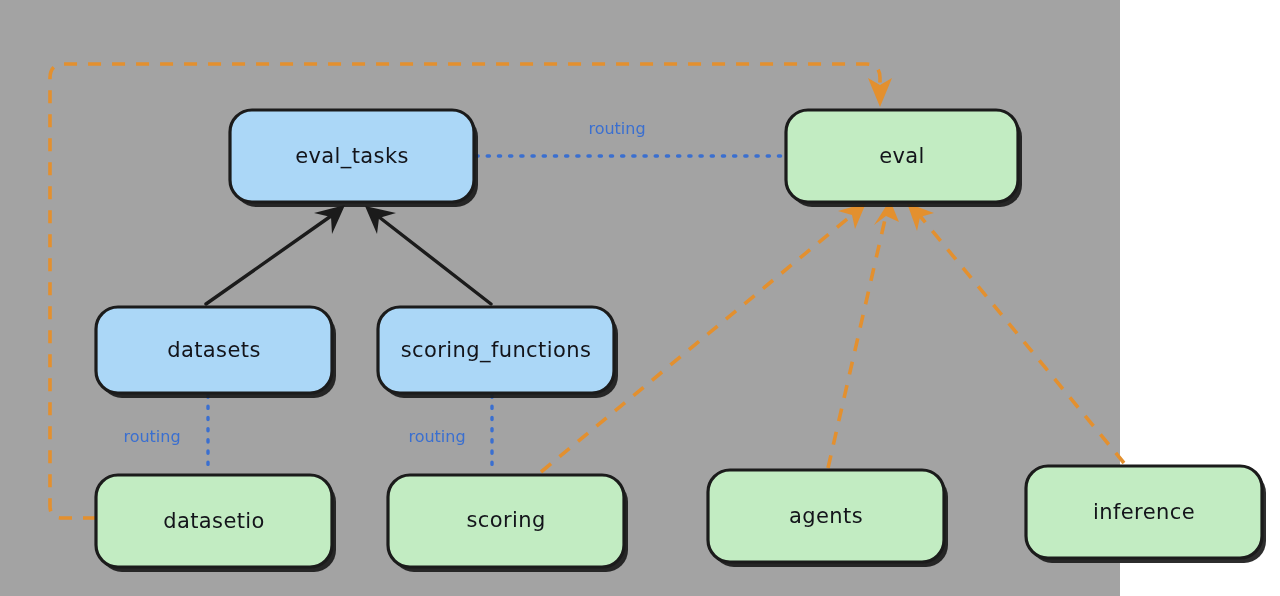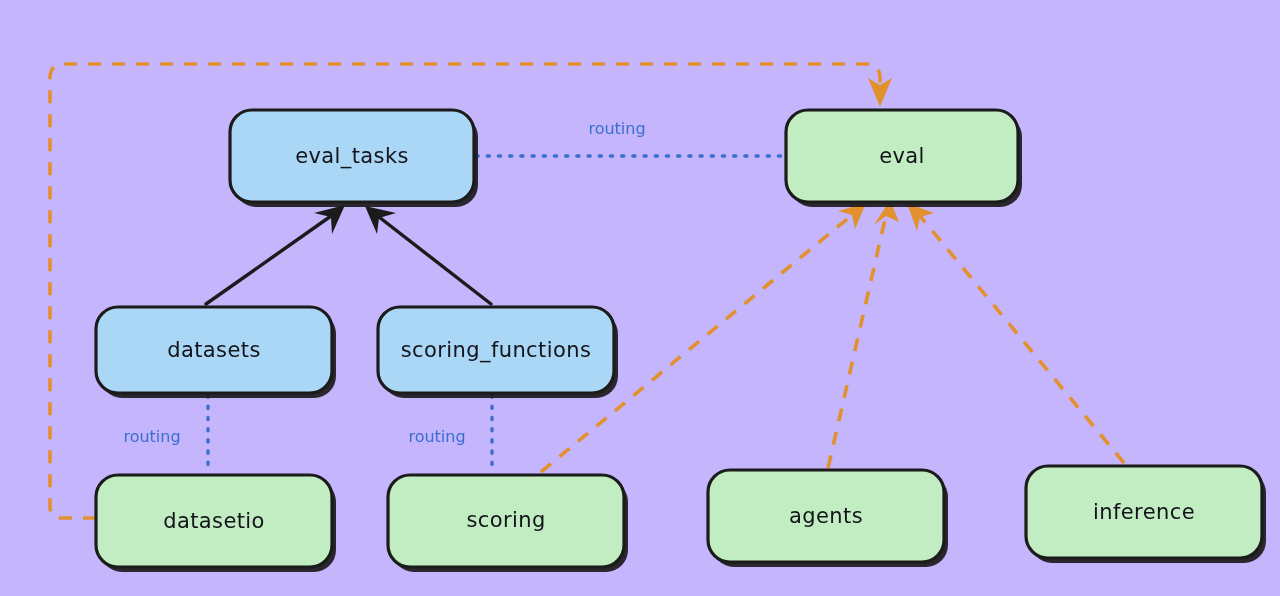--- a/index.html
+++ b/index.html
@@ -9,23 +9,23 @@
     background: #ffffff;
   }
   body {
     width: 1280px;
     height: 596px;
     font-family: "DejaVu Sans", sans-serif;
     overflow: hidden;
   }
   #diagram-root {
     position: relative;
-    width: 1280px;
+    width: 1120px;
     height: 596px;
-    background: #c4b5fd;
+    background: #a3a3a3;
   }
   svg#diagram-svg {
     position: absolute;
     top: 0;
     left: 0;
     width: 1280px;
     height: 596px;
   }
   .node-shape {
     stroke: #1b1b1b;

